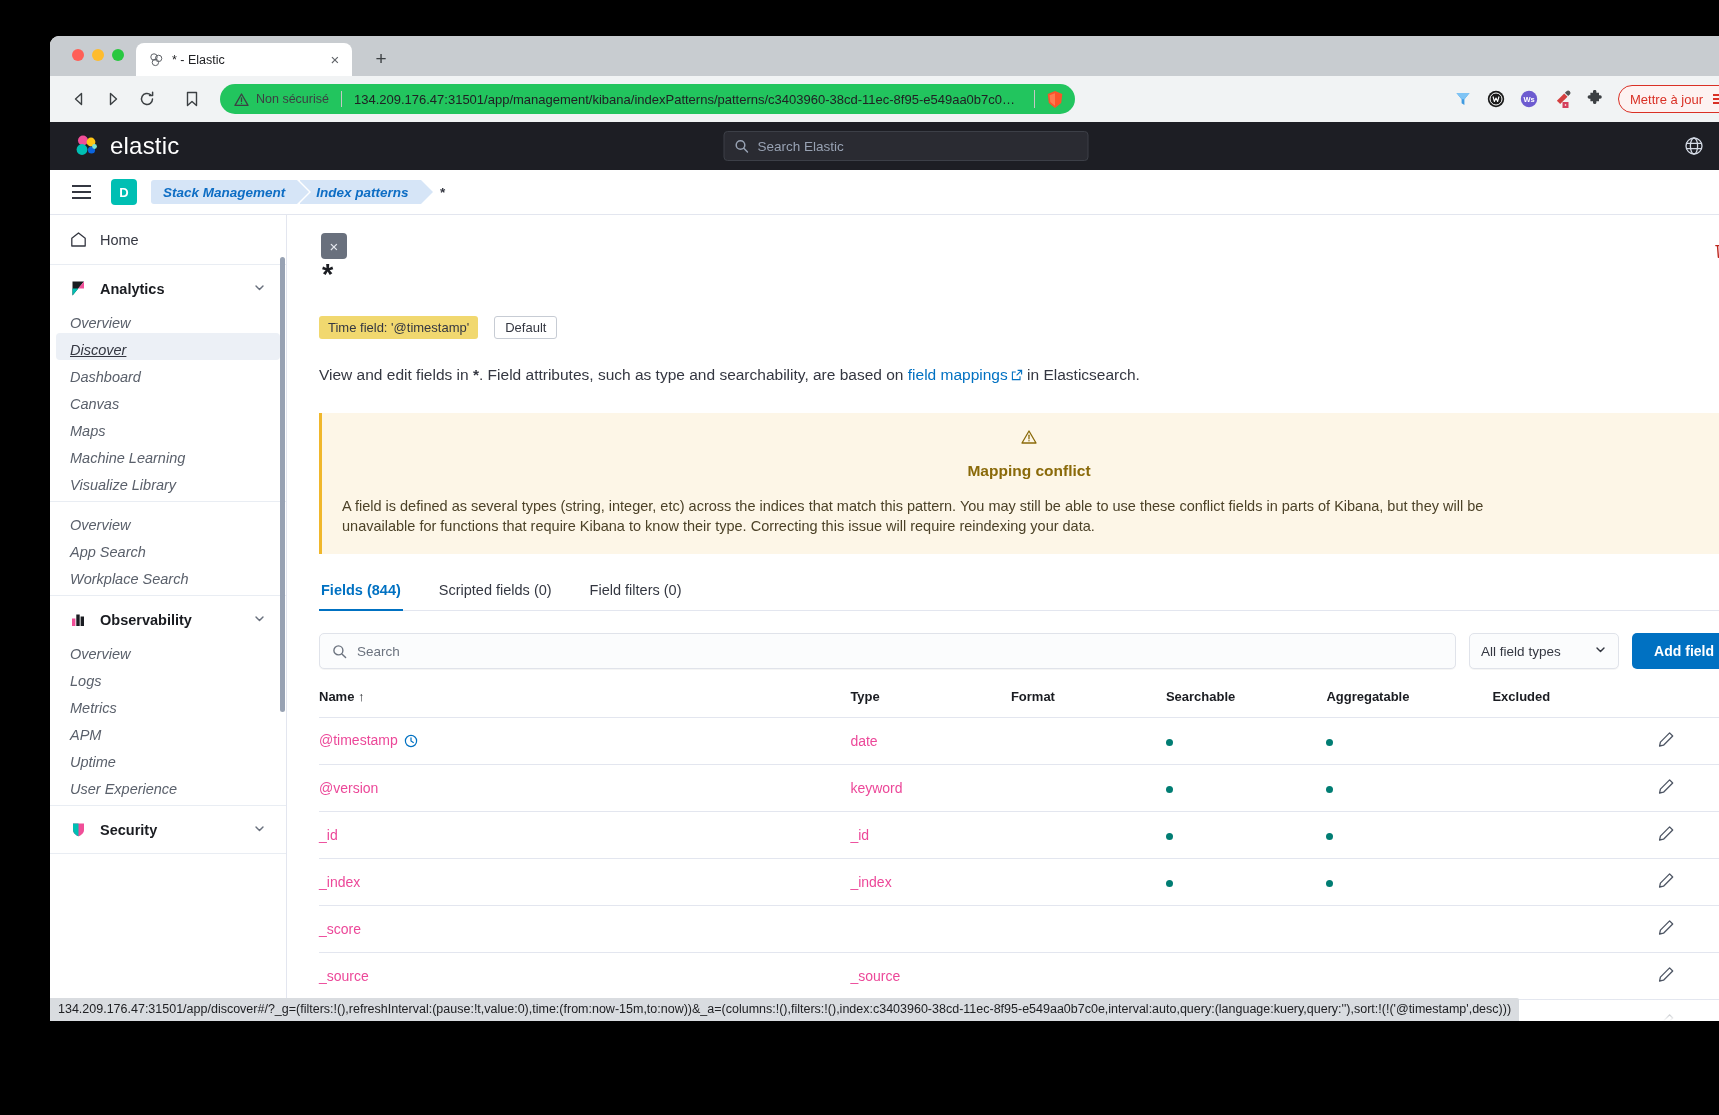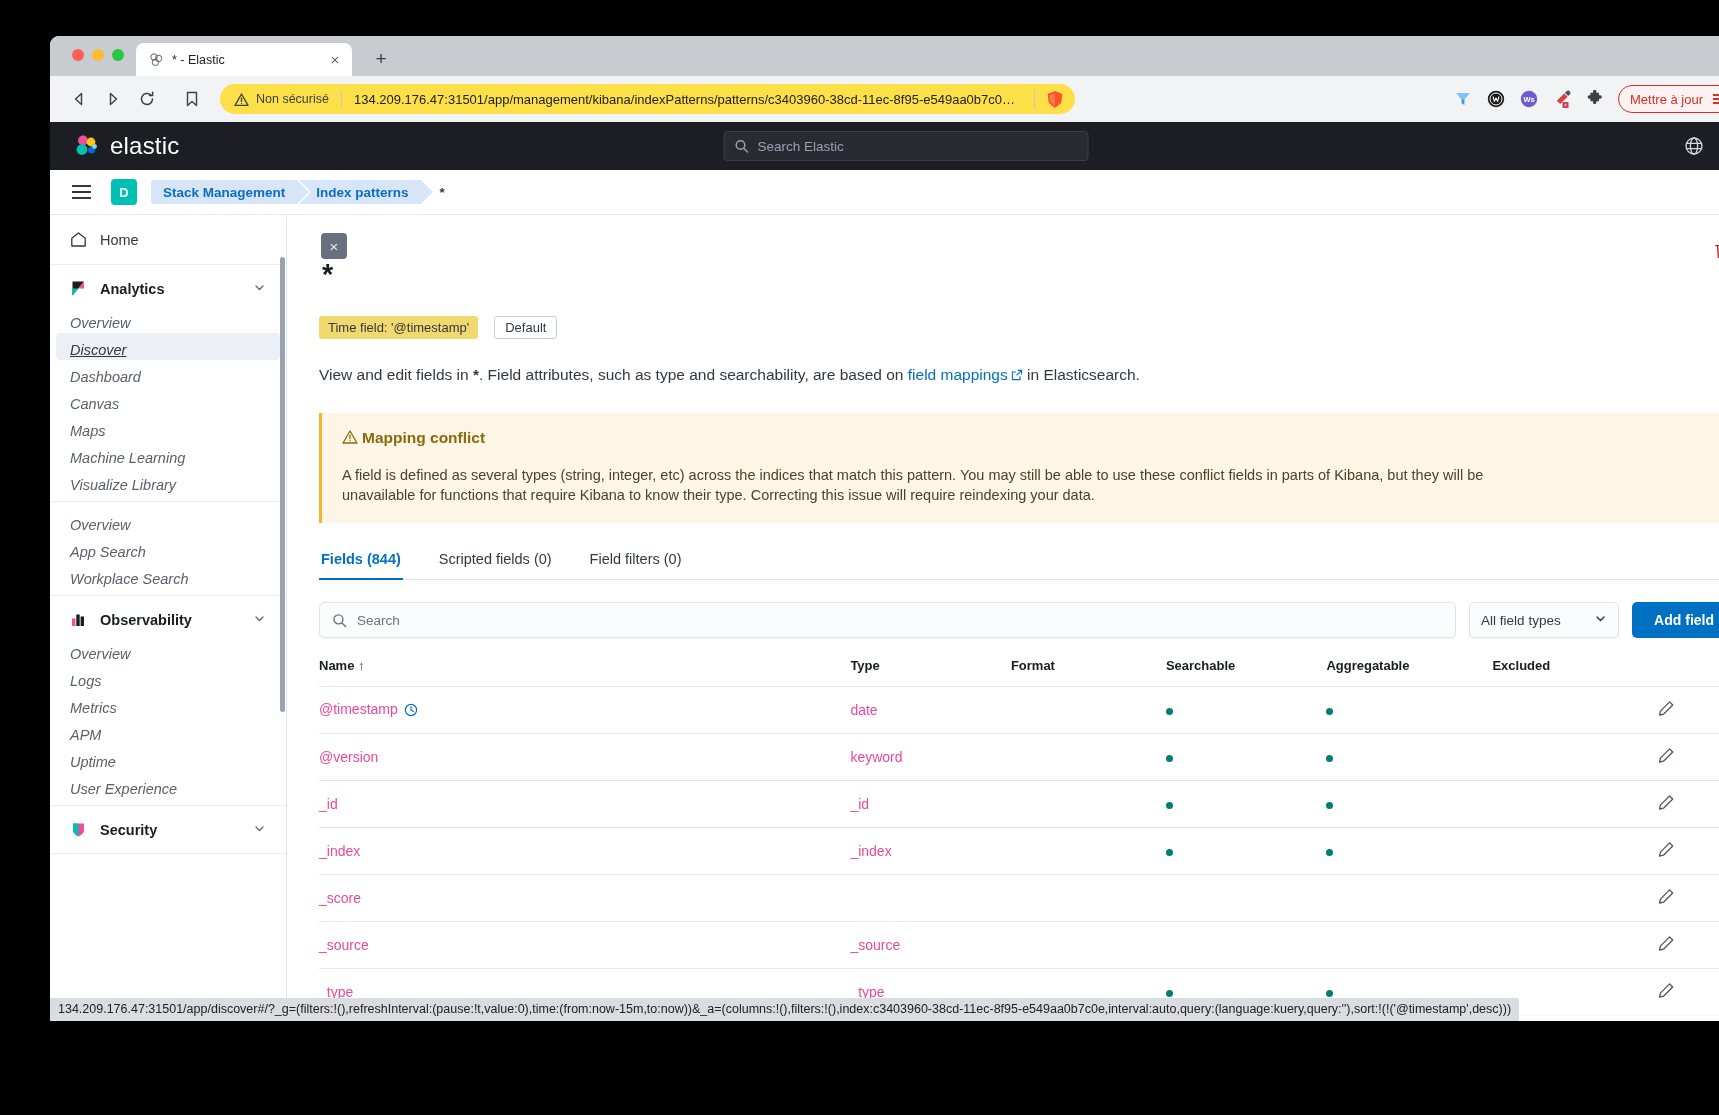--- a/index.html
+++ b/index.html
@@ -89,21 +89,21 @@
   }
   .nav-btn svg { display:block; }
   .bookmark-btn {
     width: 28px; height: 30px; margin-left: 12px;
     display: flex; align-items: center; justify-content: center;
     color: #3c4043;
   }
   .omnibox {
     flex: 1;
     height: 30px;
-    background: #fde047;
+    background: #22c55e;
     border-radius: 15px;
     margin: 0 8px 0 10px;
     display: flex; align-items: center;
     padding: 0 10px 0 14px;
     max-width: 855px;
     overflow: hidden;
   }
   .omni-warn {
     display: flex; align-items: center; gap: 7px;
     color: #3c4043; font-size: 12.5px;
@@ -178,21 +178,21 @@
     gap: 14px;
   }
   .menu-btn { display:flex; flex-direction:column; gap:4px; padding: 6px; }
   .menu-btn i { width: 19px; height: 1.8px; background: #343741; display:block; }
   .space-avatar {
     width: 26px; height: 26px; border-radius: 4px;
     background: #00bfb3; color: #fff;
     display: flex; align-items: center; justify-content: center;
     font-size: 13px; font-weight: bold;
   }
-  .crumbs { display: flex; align-items: flex-start; }
+  .crumbs { display: flex; align-items: flex-start; font-style: italic; }
   .crumb {
     background: #d6e5f7;
     height: 24px;
     display: flex; align-items: center;
     color: #0d6dc4;
     font-size: 13.5px; font-weight: bold;
     padding: 0 12px 0 16px;
     position: relative;
     margin-right: 3px;
   }
@@ -302,21 +302,21 @@
   .ext-link-ic { display:inline-block; vertical-align:-1px; margin-left:3px;}
 
   .callout {
     margin-top: 26px;
     background: #fdf6e7;
     border-left: 3px solid #f0b72b;
     padding: 16px 20px 18px 20px;
   }
   .callout-title {
     color: #8a6a0a; font-size: 15.5px; font-weight: bold;
-    display: flex; align-items: flex-start; gap: 4px;
+    display: flex; align-items: center; gap: 13px; flex-direction: column;
   }
   .callout-body {
     margin-top: 16px;
     color: #4c4228; font-size: 14.5px; line-height: 20px;
     max-width: 1170px;
   }
 
   .tabs {
     margin-top: 28px;
     display: flex; gap: 34px;

